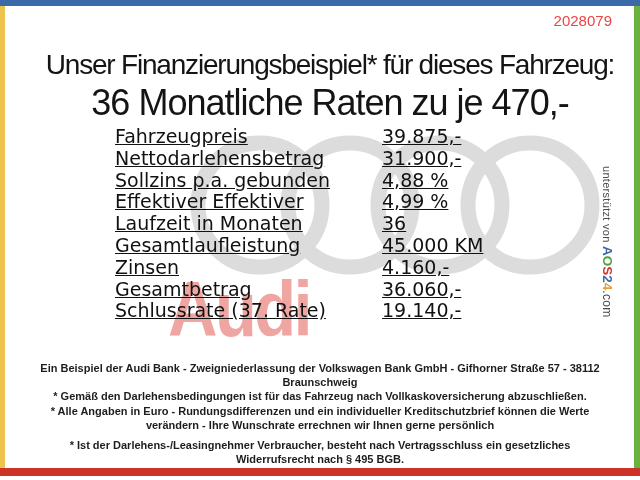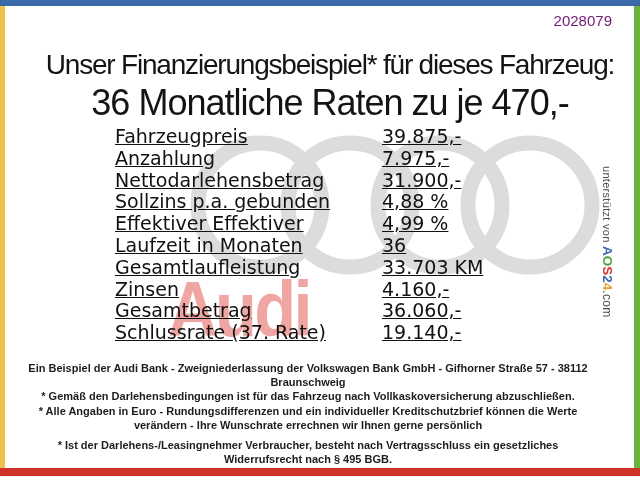--- a/index.html
+++ b/index.html
@@ -13,21 +13,21 @@
   
   .bar { position: absolute; }
   .bar-top    { left: 0; top: 0;    width: 640px; height: 6px; }
   .bar-left   { left: 0; top: 6px;  width: 5px;   height: 462px; }
   .bar-right  { right: 0; top: 6px; width: 6px;   height: 462px; }
   .bar-bottom { left: 0; top: 468px; width: 640px; height: 8px; }
 
   
   .serial {
     position: absolute; top: 12px; right: 28px;
-    font-size: 15px; color: #701a75;
+    font-size: 15px; color: #ef4444;
   }
 
   
   .headings {
     position: absolute; top: 48px; left: 10px; width: 640px;
     text-align: center; color: #141414;
   }
   .title1 {
     font-size: 28px; line-height: 33px;
     letter-spacing: -1.2px; white-space: nowrap;
@@ -62,21 +62,21 @@
     position: absolute; left: 600px; top: 166px;
     writing-mode: vertical-rl;
     font-size: 11px; color: #4a4a4a;
     letter-spacing: 0.3px; white-space: nowrap;
   }
   .support .brand-ch { font-size: 13.5px; font-weight: bold; letter-spacing: 0; }
   .support .suffix { font-size: 12px; }
 
   
   .footer {
-    position: absolute; left: 8px; top: 361px; width: 600px;
+    position: absolute; left: 20px; top: 361px; width: 600px;
     text-align: center;
     font-size: 11px; font-weight: bold; color: #1d1d1d;
     line-height: 14.2px;
   }
   .footer p { margin: 0; }
   .footer p.gap-before { margin-top: 6px; }
   .footer .fline { white-space: nowrap; }
 </style>
 </head>
 <body>
@@ -100,42 +100,38 @@
   <div class="title1">Unser Finanzierungsbeispiel* für dieses Fahrzeug:</div>
   <div class="title2">36 Monatliche Raten zu je 470,-</div>
 </div>
 
 <div class="ftable">
   <div class="trow">
     <span class="lbl">Fahrzeugpreis</span>
     <span class="val">39.875,-</span>
   </div>
   <div class="trow">
-    <span class="lbl">Anzahlung</span>
-    <span class="val">7.975,-</span>
-  </div>
-  <div class="trow">
     <span class="lbl">Nettodarlehensbetrag</span>
     <span class="val">31.900,-</span>
   </div>
   <div class="trow">
     <span class="lbl">Sollzins p.a. gebunden</span>
     <span class="val">4,88 %</span>
   </div>
   <div class="trow">
     <span class="lbl">Effektiver Effektiver</span>
     <span class="val">4,99 %</span>
   </div>
   <div class="trow">
     <span class="lbl">Laufzeit in Monaten</span>
     <span class="val">36</span>
   </div>
   <div class="trow">
     <span class="lbl">Gesamtlaufleistung</span>
-    <span class="val">33.703 KM</span>
+    <span class="val">45.000 KM</span>
   </div>
   <div class="trow">
     <span class="lbl">Zinsen</span>
     <span class="val">4.160,-</span>
   </div>
   <div class="trow">
     <span class="lbl">Gesamtbetrag</span>
     <span class="val">36.060,-</span>
   </div>
   <div class="trow">

